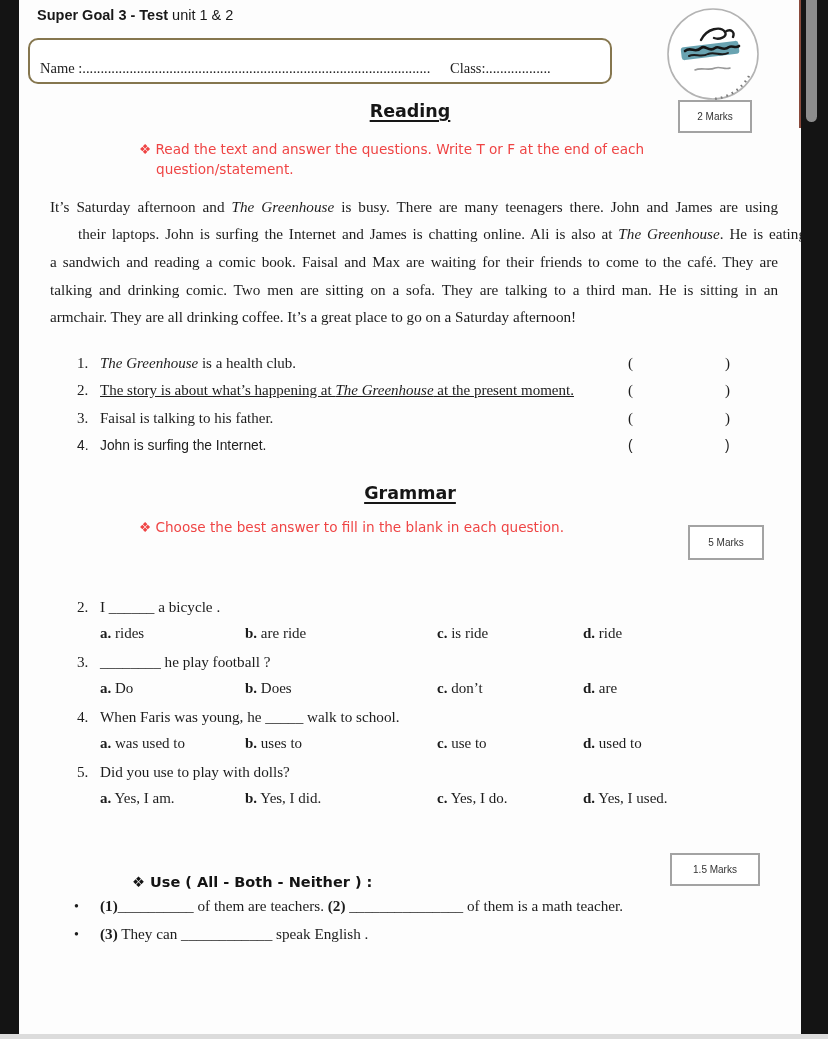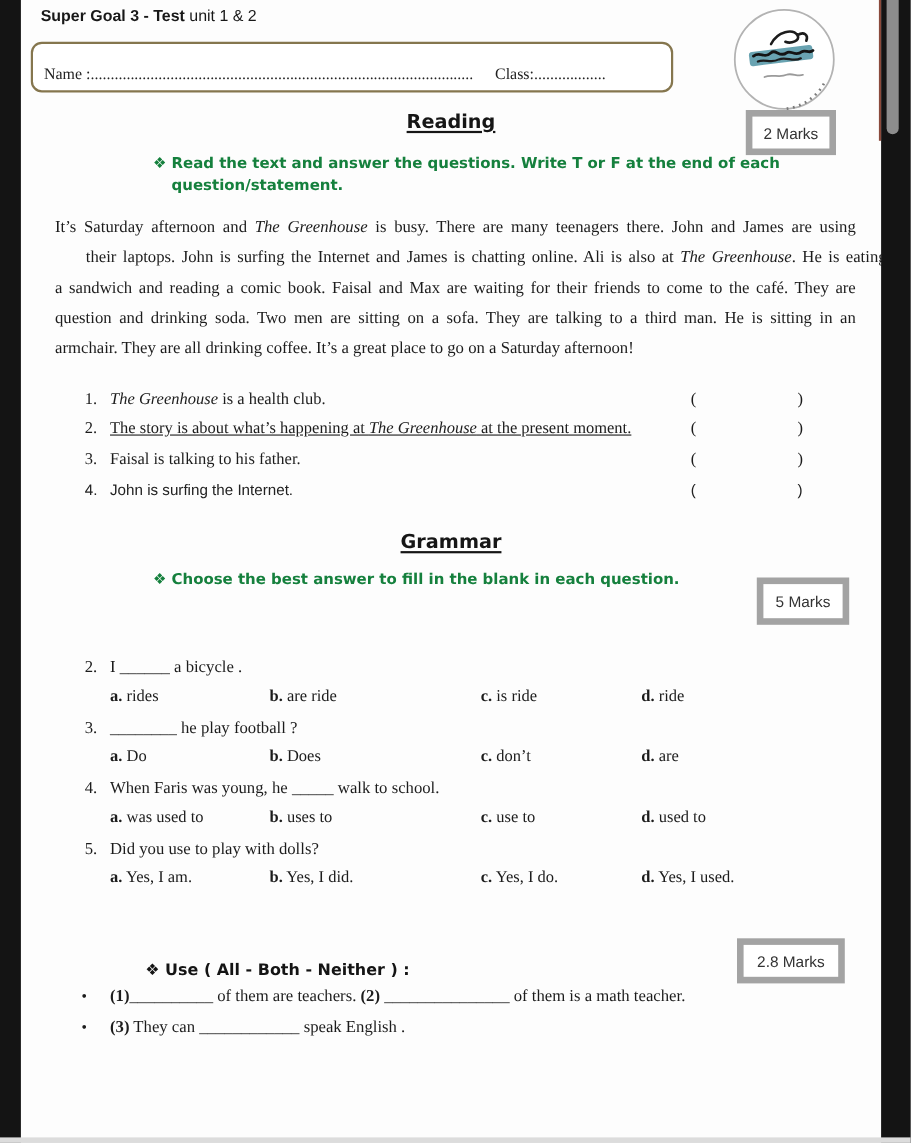--- a/index.html
+++ b/index.html
@@ -12,23 +12,23 @@
              font-weight:700;color:#181818;white-space:nowrap;}
   .doc-title .light{font-weight:400;}
   .name-box{left:9px;top:38px;width:584px;height:46px;border:2px solid #85764e;border-radius:10px;
             background:#fff;display:flex;align-items:flex-end;padding:0 10px 5px 10px;box-sizing:border-box;}
   .name-part{flex:1;font-size:14.5px;color:#222;overflow:hidden;white-space:nowrap;}
   .class-part{width:150px;font-size:14.5px;color:#222;overflow:hidden;white-space:nowrap;text-align:left;}
   
   .section-head{left:0;width:782px;text-align:center;font-family:"DejaVu Sans",sans-serif;
                 font-weight:700;font-size:17.5px;color:#161616;text-decoration:underline;
                 text-underline-offset:3px;text-decoration-thickness:1.5px;}
-  .marks-box{border:6px solid #a3a3a3;background:#fff;display:flex;align-items:center;justify-content:center;
-             font-family:"Liberation Sans",sans-serif;font-size:14px;color:#333;}
-  .instr{font-family:"DejaVu Sans",sans-serif;font-weight:700;font-size:13.6px;color:#15803d;white-space:nowrap;}
+  .marks-box{border:2px solid #a3a3a3;background:#fff;display:flex;align-items:center;justify-content:center;
+             font-family:"Liberation Sans",sans-serif;font-size:10px;color:#333;}
+  .instr{font-family:"DejaVu Sans",sans-serif;font-weight:400;font-size:13.6px;color:#ef4444;white-space:nowrap;}
   
   .pline{left:31px;width:728px;font-size:15.2px;color:#1c1c1c;text-align:justify;text-align-last:justify;
          white-space:normal;line-height:1.2;}
   .pline.last{text-align-last:left;}
   .pline em{font-style:italic;}
   
   .rq{left:58px;width:700px;font-size:15px;color:#1c1c1c;}
   .rq .num{display:inline-block;width:23px;}
   .rq em{font-style:italic;}
   .rq .paren{position:absolute;top:0;}
@@ -77,21 +77,21 @@
 
   <div class="abs section-head" style="top:101px;">Reading</div>
   <div class="abs marks-box" style="left:659px;top:100px;width:70px;height:29px;">2 Marks</div>
 
   <div class="abs instr" style="left:120px;top:141px;"><span>❖</span>&nbsp;<span>Read the text and answer the questions. Write T or F at the end of each</span></div>
   <div class="abs instr" style="left:137px;top:161px;">question/statement.</div>
 
   <div class="abs pline" style="top:198px;"><span>It’s Saturday afternoon and </span><em>The Greenhouse</em><span> is busy. There are many teenagers there. John and James are using</span></div>
   <div class="abs pline" style="top:225px;margin-left:28px;"><span>their laptops. John is surfing the Internet and James is chatting online. Ali is also at </span><em>The Greenhouse</em><span>. He is eating</span></div>
   <div class="abs pline" style="top:253px;"><span>a sandwich and reading a comic book. Faisal and Max are waiting for their friends to come to the café. They are</span><em></em><span></span></div>
-  <div class="abs pline" style="top:281px;"><span>question and drinking soda. Two men are sitting on a sofa. They are talking to a third man. He is sitting in an</span><em></em><span></span></div>
+  <div class="abs pline" style="top:281px;"><span>talking and drinking comic. Two men are sitting on a sofa. They are talking to a third man. He is sitting in an</span><em></em><span></span></div>
   <div class="abs pline last" style="top:308px;"><span>armchair. They are all drinking coffee. It’s a great place to go on a Saturday afternoon!</span><em></em><span></span></div>
 
   <div class="abs rq" style="top:355px;">
     <span class="num">1.</span><span></span><em>The Greenhouse</em><span> is a health club.</span>
     <span class="paren p-open">(</span>
     <span class="paren p-close">)</span>
   </div>
   <div class="abs rq" style="top:382px;text-decoration:underline;">
     <span class="num">2.</span><span>The story is about what’s happening at </span><em>The Greenhouse</em><span> at the present moment.</span>
     <span class="paren p-open">(</span>
@@ -138,21 +138,21 @@
   </div>
 
   <div class="abs gq" style="top:763px;"><span class="num">5.</span><span>Did you use to play with dolls?</span></div>
   <div class="abs opt-row" style="top:790px;">
     <span class="opt o-a"><b>a.</b> <span>Yes, I am.</span></span>
     <span class="opt o-b"><b>b.</b> <span>Yes, I did.</span></span>
     <span class="opt o-c"><b>c.</b> <span>Yes, I do.</span></span>
     <span class="opt o-d"><b>d.</b> <span>Yes, I used.</span></span>
   </div>
 
-  <div class="abs marks-box" style="left:651px;top:853px;width:86px;height:29px;">2.8 Marks</div>
+  <div class="abs marks-box" style="left:651px;top:853px;width:86px;height:29px;">1.5 Marks</div>
   <div class="abs use-head" style="left:113px;top:874px;"><span>❖</span>&nbsp;<span>Use ( All - Both - Neither ) :</span></div>
 
   <div class="abs use-item" style="top:897px;">
     <span class="blt">•</span><b>(1)</b><span>__________ of them are teachers. </span><b>(2)</b><span> _______________ of them is a math teacher.</span>
   </div>
   <div class="abs use-item" style="top:925px;">
     <span class="blt">•</span><b>(3)</b><span> They can ____________ speak English .</span><b></b><span></span>
   </div>
 
 </div>

